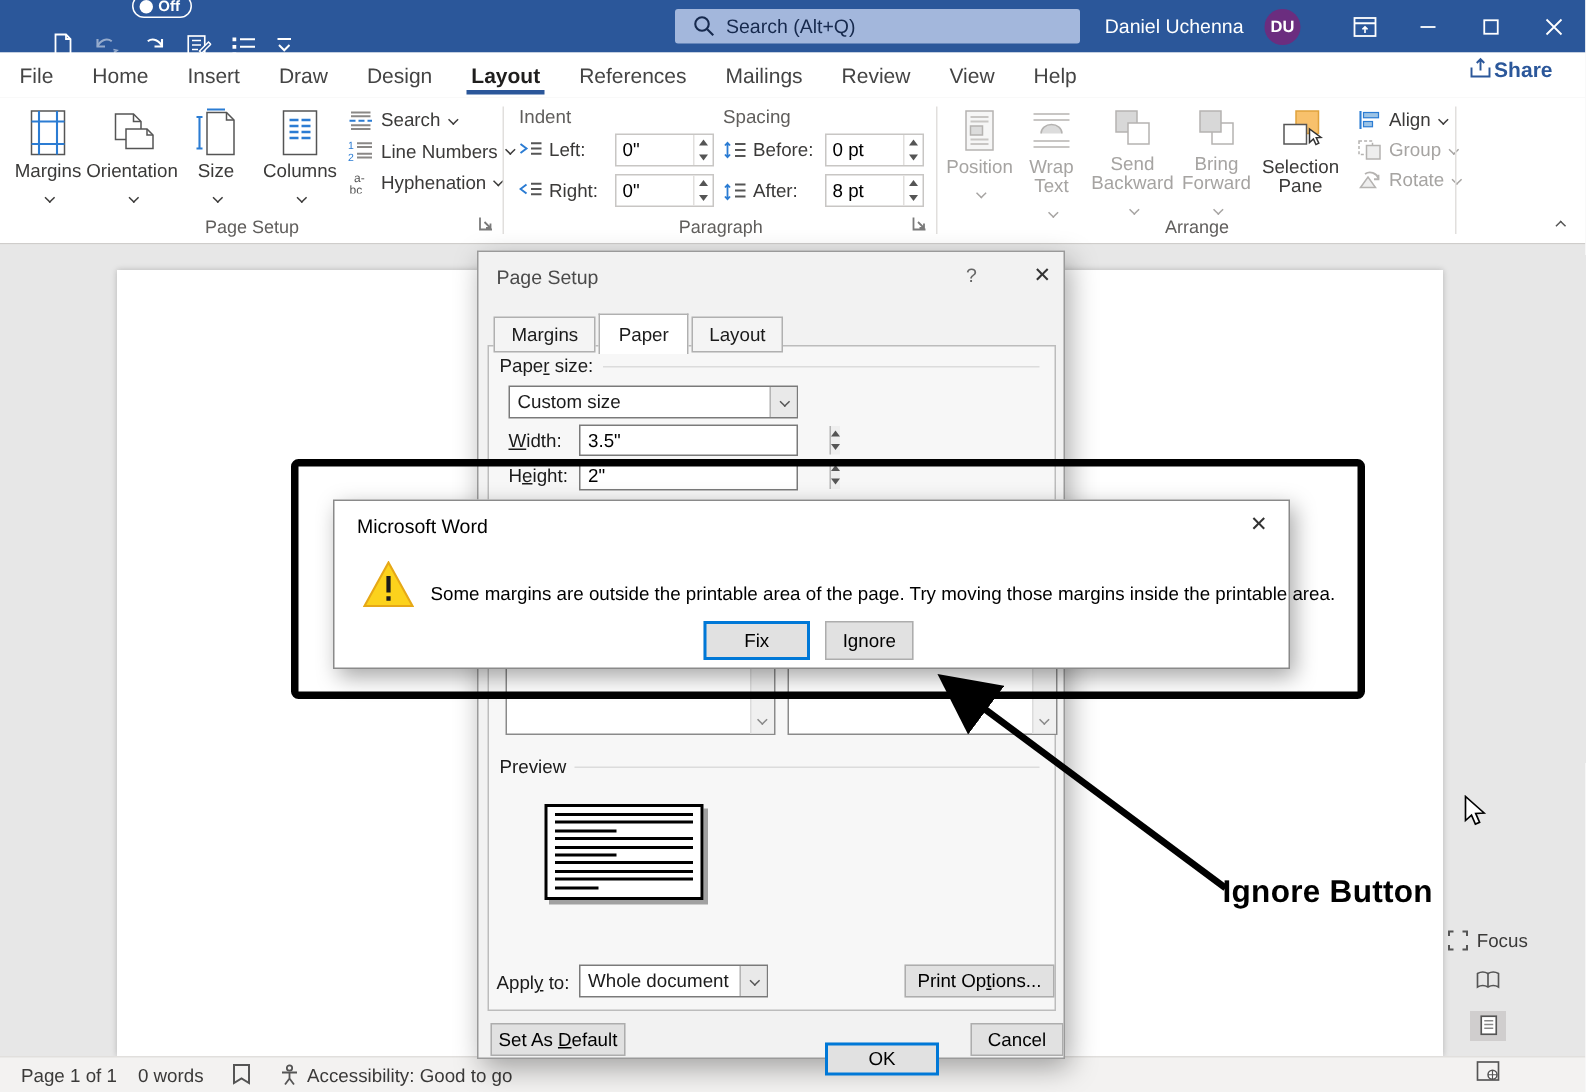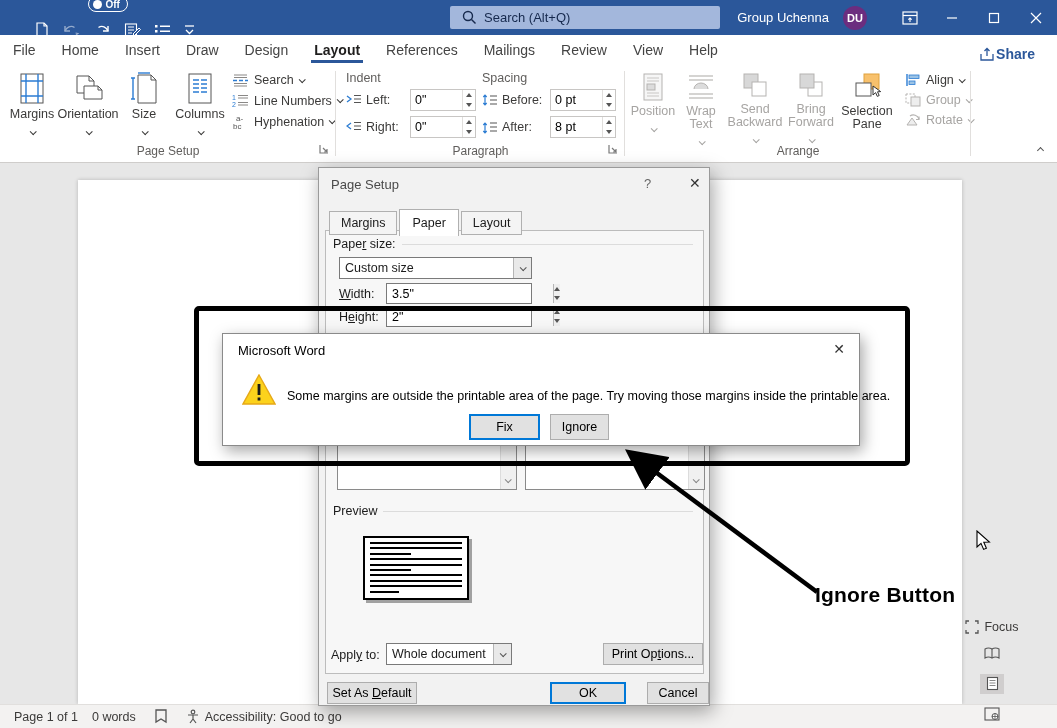--- a/index.html
+++ b/index.html
@@ -20,21 +20,21 @@
   .tb-right { position:absolute; right:0; top:0; height:35px; display:flex; align-items:center; gap:0; }
   .username { font-size:13px; margin-right:14px; }
   .avatar { width:24px; height:24px; border-radius:50%; background:#6b2d7f; color:#fff; font-size:11px; font-weight:bold; display:flex; align-items:center; justify-content:center; margin-right:22px; }
   .winbtn { width:42px; height:35px; display:flex; align-items:center; justify-content:center; color:#fff; }
 
   
   .menubar { position:absolute; left:0; top:35px; width:100%; height:30px; background:#fff; display:flex; align-items:center; }
   .mtab { padding:0 13px; height:30px; display:flex; align-items:center; font-size:14px; color:#444; cursor:default; position:relative; }
   .mtab.active { color:#1f1e1d; font-weight:bold; }
   .mtab.active::after { content:""; position:absolute; left:10px; right:10px; bottom:2px; height:3px; background:#2b579a; }
-  .share-btn { position:absolute; right:14px; top:3px; height:24px; display:flex; align-items:flex-end; gap:1px; color:#2b579a; font-size:14px; font-weight:bold; padding:0 8px; }
+  .share-btn { position:absolute; right:14px; top:3px; height:24px; display:flex; align-items:flex-start; gap:1px; color:#2b579a; font-size:14px; font-weight:bold; padding:0 8px; }
 
   
   .ribbon { position:absolute; left:0; top:65px; width:100%; height:98px; background:#fff; border-bottom:1px solid #cfcdcb; display:flex; }
   .rgroup { position:relative; height:97px; }
   .rgroup .gsep { position:absolute; right:0; top:6px; bottom:6px; width:1px; background:#e1dfdd; }
   .glabel { position:absolute; bottom:4px; left:0; right:0; text-align:center; font-size:12px; color:#605e5c; }
   .launcher { position:absolute; right:7px; bottom:5px; color:#7a7a7a; }
   .bigbtns { display:flex; padding:4px 6px 0 6px; gap:4px; }
   .bigbtn { width:52px; display:flex; flex-direction:column; align-items:center; padding-top:3px; color:#3b3a39; }
   .bigbtn .blabel { font-size:12.5px; margin-top:3px; line-height:13px; text-align:center; white-space:nowrap; }
@@ -171,21 +171,21 @@
       <span class="doc-title">Document5 - Word</span>
     </div>
     <div class="searchbox">
       <svg style="position:absolute;left:12px" width="15" height="15" viewBox="0 0 15 15">
           <circle cx="6" cy="6" r="4.5" fill="none" stroke="#16294d" stroke-width="1.4"></circle>
           <path d="M9.5 9.5l4 4" stroke="#16294d" stroke-width="1.4"></path>
         </svg>
       <span>Search (Alt+Q)</span>
     </div>
     <div class="tb-right">
-      <span class="username">Group Uchenna</span>
+      <span class="username">Daniel Uchenna</span>
       <span class="avatar">DU</span>
       <span class="winbtn">
           <svg width="16" height="14" viewBox="0 0 16 14">
             <rect x="1" y="1" width="14" height="12" fill="none" stroke="#fff" stroke-width="1.2"></rect>
             <path d="M1 4.5h14" stroke="#fff" stroke-width="1.2"></path>
             <path d="M8 11V7M6.3 8.6L8 7l1.7 1.6" fill="none" stroke="#fff" stroke-width="1.1"></path>
           </svg>
         </span>
       <span class="winbtn">
           <svg width="12" height="12" viewBox="0 0 12 12">
@@ -564,21 +564,21 @@
           <span class="cv"></span>
         </span>
     </div>
     <div class="wbtn" style="left:284px; top:475px; width:100px">
       <span><span>Print Op</span><u>t</u><span>ions...</span></span>
     </div>
 
     <div class="wbtn" style="left:8px; top:514px; width:90px">
       <span><span>Set As </span><u>D</u><span>efault</span></span>
     </div>
-    <div class="wbtn def" style="left:231px; top:514px; width:76px">OK</div>
+    <div class="wbtn def" style="left:231px; top:527px; width:76px">OK</div>
     <div class="wbtn" style="left:328px; top:514px; width:62px">Cancel</div>
   </div>
 
   <div class="warndlg">
     <div class="wtitle">Microsoft Word</div>
     <div class="dlg-x" style="right:14px; top:7px; position:absolute">✕</div>
     <div class="warn-tri">
       <svg width="34" height="31" viewBox="0 0 34 31">
           <path d="M17 1L33 30H1z" fill="#fcd21c" stroke="#e6a817" stroke-width="1.4"></path>
           <rect x="15.6" y="10" width="2.8" height="11" fill="#1a1a1a"></rect>

